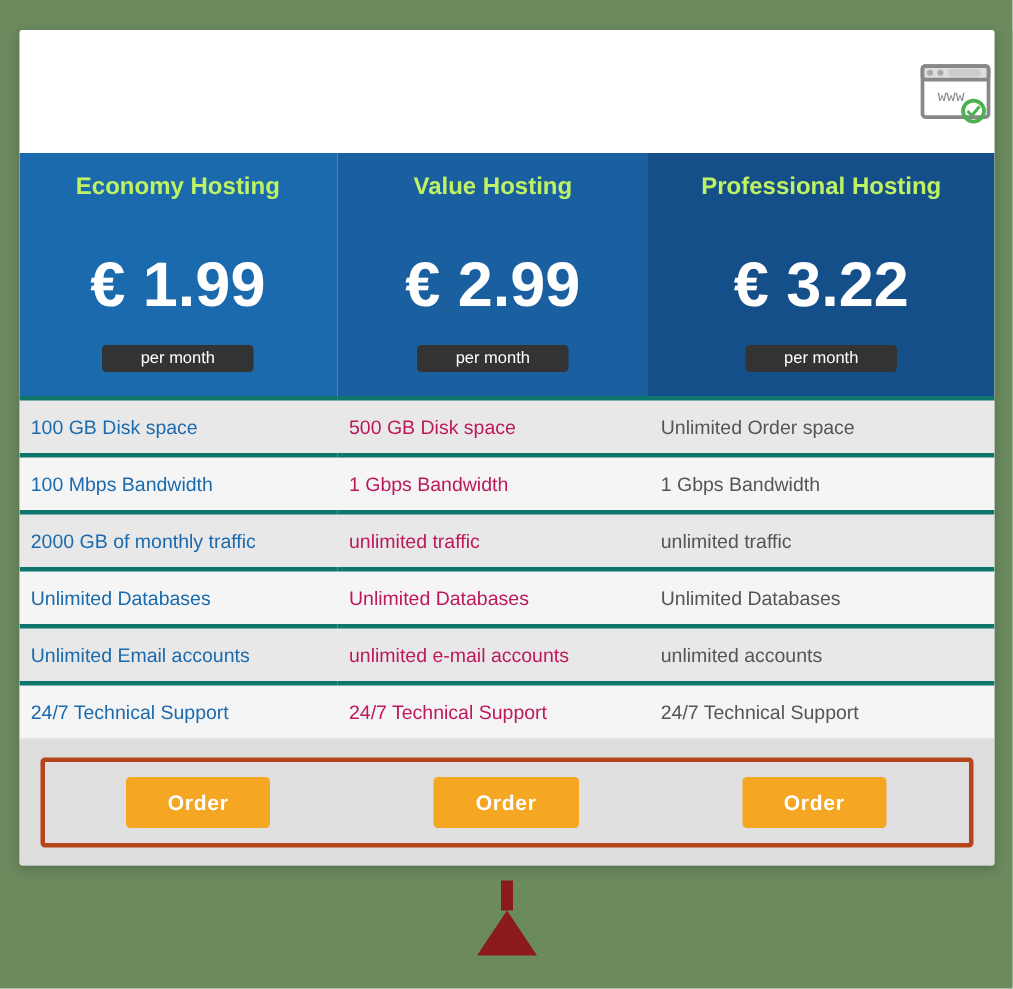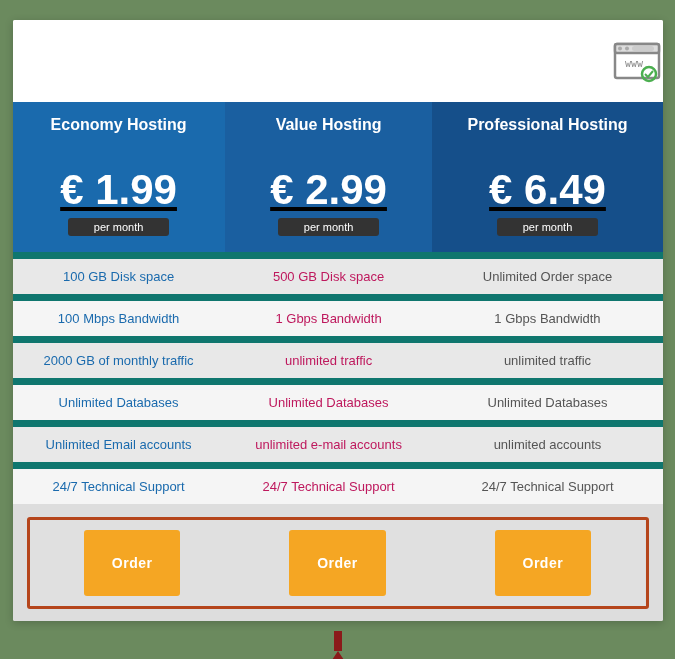--- a/index.html
+++ b/index.html
@@ -45,72 +45,70 @@
       letter-spacing: 1px;
     }
     .plans-table {
       width: 100%;
       border-collapse: collapse;
     }
     .plan-header-row th {
       padding: 14px 10px;
       font-size: 16px;
       font-weight: bold;
-      color: #ffffff;
+      color: #bef264;
       text-align: center;
     }
     .th-economy { background: #1a6aad; }
     .th-value { background: #1a5fa0; }
     .th-professional { background: #154f8a; }
     .price-row td {
       text-align: center;
       padding: 18px 10px 8px 10px;
       vertical-align: middle;
-      text-decoration: underline;
     }
     .td-economy-price { background: #1a6aad; }
     .td-value-price { background: #1a5fa0; }
     .td-professional-price { background: #154f8a; }
     .price-amount {
       font-size: 42px;
       font-weight: bold;
       color: white;
       display: block;
     }
     .per-month-badge {
       display: inline-block;
       background: #333;
       color: white;
       font-size: 11px;
       padding: 3px 26px;
       border-radius: 3px;
-      margin-top: 4px;
+      margin-top: 16px;
       margin-bottom: 8px;
     }
     .feature-row td {
-      text-align: center;
       padding: 10px 8px;
       font-size: 13px;
       border-bottom: 1px solid #ddd;
-      border-top: 7px solid #0f766e;
+      border-top: 3px solid #0f766e;
     }
     .feature-row:nth-child(odd) td {
       background: #f5f5f5;
     }
     .feature-row:nth-child(even) td {
       background: #e8e8e8;
     }
     .td-col1 { color: #1a6aad; }
     .td-col2 { color: #be185d; }
     .td-col3 { color: #555; }
     .order-btn {
       background: #f5a623;
       color: white;
       border: none;
-      padding: 25px 28px;
+      padding: 9px 28px;
       font-size: 14px;
       font-weight: bold;
       border-radius: 3px;
       cursor: pointer;
       letter-spacing: 0.5px;
     }
     .arrow-section {
       display: flex;
       justify-content: center;
       padding: 10px 0 20px 0;
@@ -162,21 +160,21 @@
         <tr class="price-row">
           <td class="td-economy-price">
             <span class="price-amount">€ 1.99</span>
             <span class="per-month-badge">per month</span>
           </td>
           <td class="td-value-price">
             <span class="price-amount">€ 2.99</span>
             <span class="per-month-badge">per month</span>
           </td>
           <td class="td-professional-price">
-            <span class="price-amount">€ 6.49</span>
+            <span class="price-amount">€ 3.22</span>
             <span class="per-month-badge">per month</span>
           </td>
         </tr>
 
         <tr class="feature-row">
           <td class="td-col1">100 GB Disk space</td>
           <td class="td-col2">500 GB Disk space</td>
           <td class="td-col3">Unlimited Order space</td>
         </tr>
 

